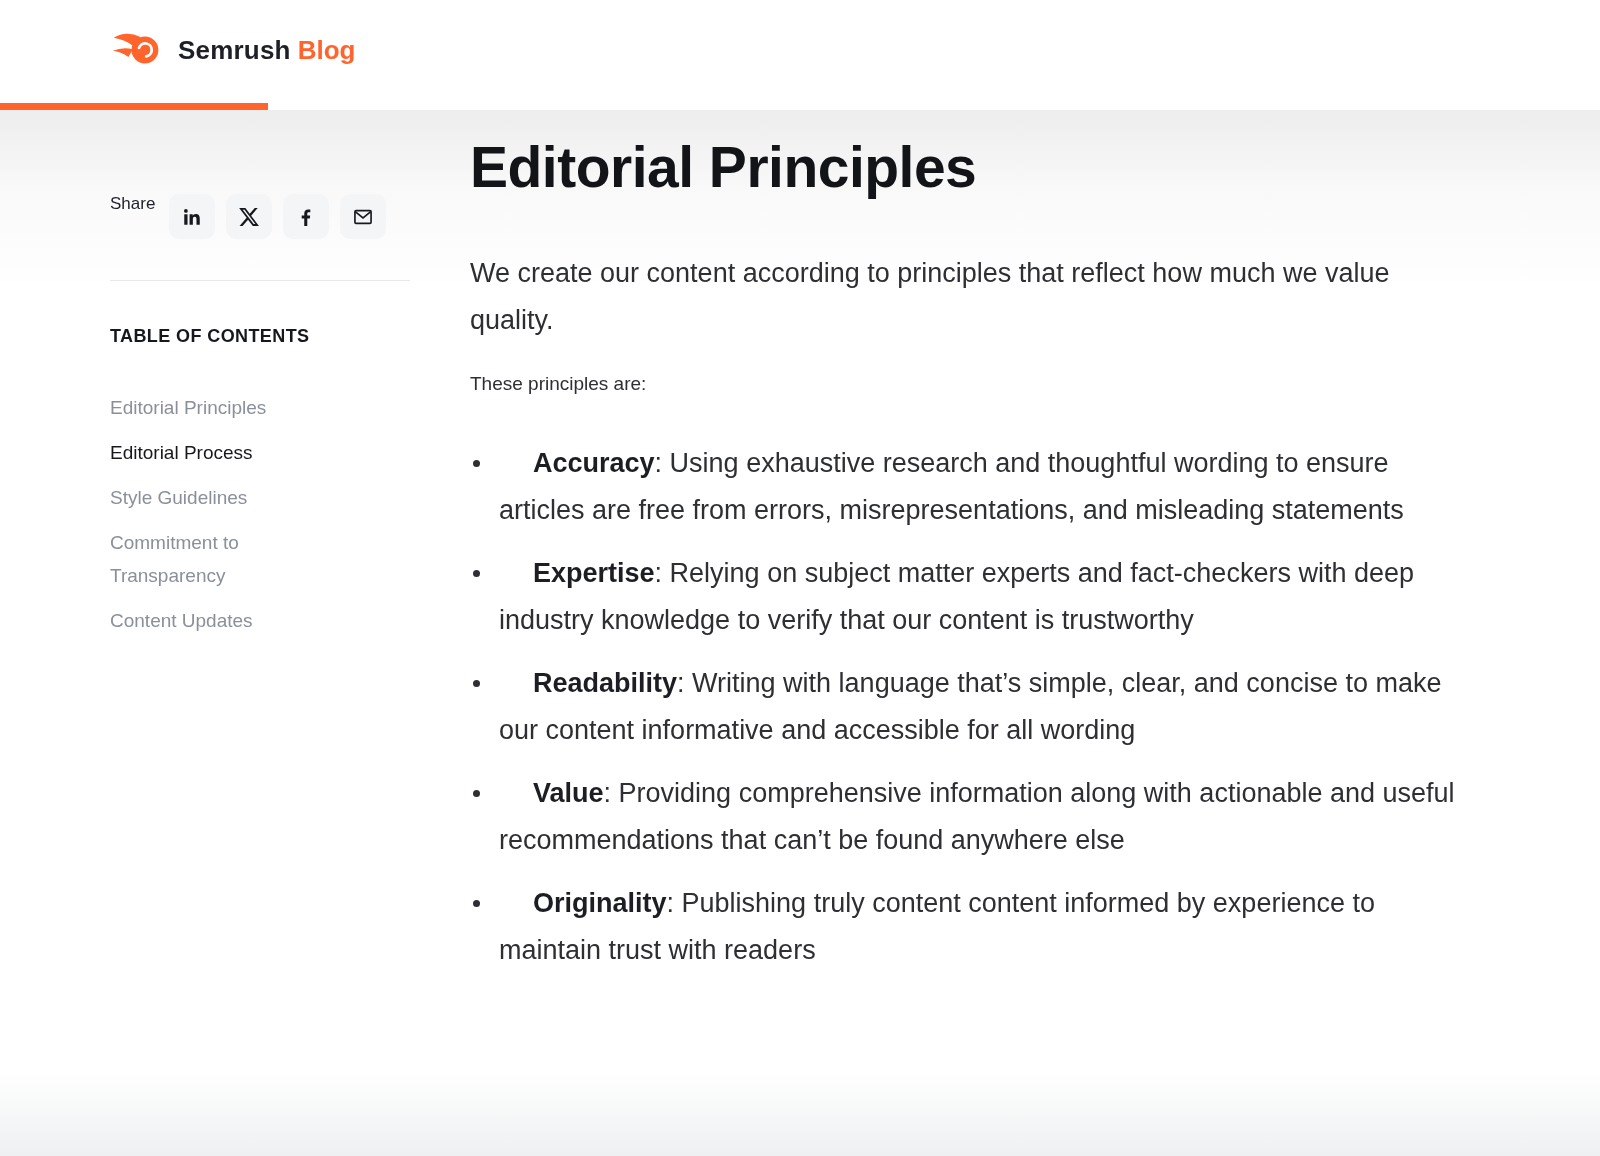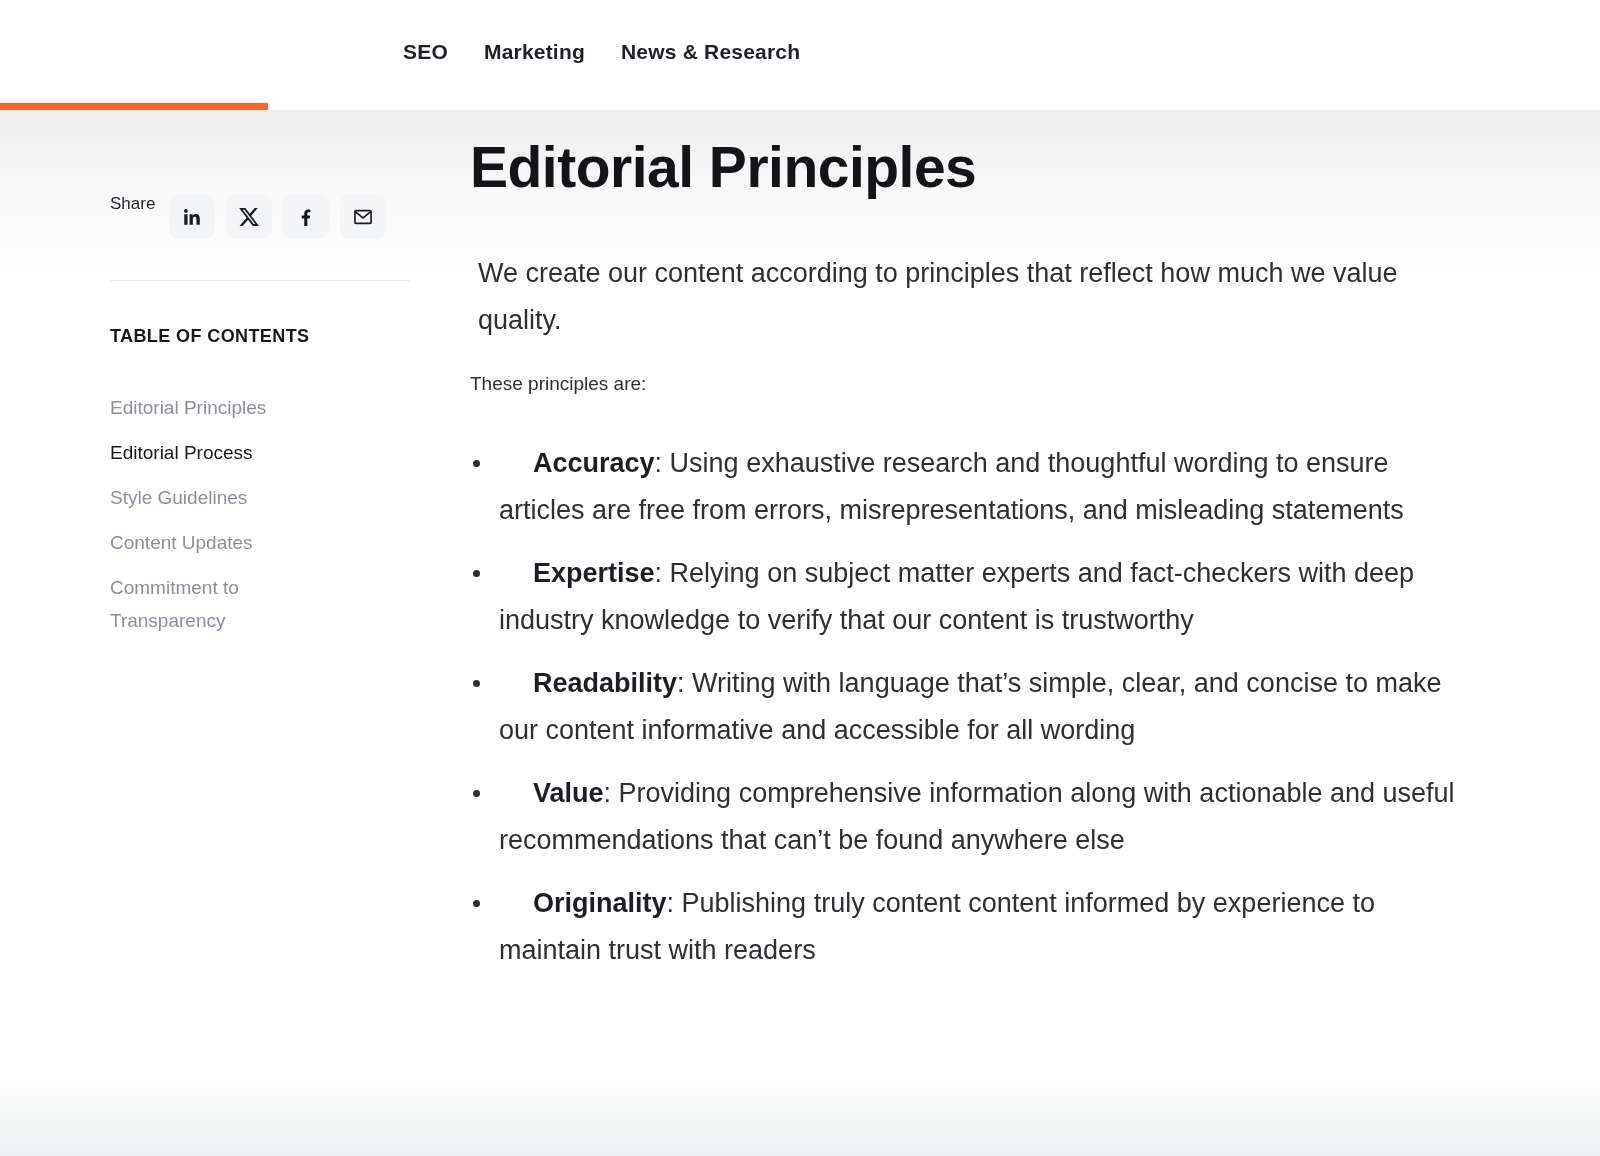--- a/index.html
+++ b/index.html
@@ -35,38 +35,45 @@
   .toc-title { font-size:18px; font-weight:bold; letter-spacing:0.4px; color:#16181d; }
   .toc-list { margin-top:38px; }
   .toc-item { display:block; font-size:19px; line-height:33px; padding:6px 0;
     color:#8b8f9c; text-decoration:none; cursor:pointer; }
   .toc-item.active { color:#16181d; }
 
   
   .article { position:absolute; left:470px; top:0; width:985px; color:#2e2f33; }
   .article h1 { margin-top:24px; font-size:57px; line-height:66px; font-weight:800;
     letter-spacing:-0.5px; color:#121418; }
-  .article .intro { margin-top:50px; font-size:27px; line-height:47px;margin-left:8px; }
+  .article .intro { margin-top:50px; font-size:27px; line-height:47px; }
   .article .lead-in { margin-top:16px; font-size:19px; line-height:47px; }
   .principles { margin-top:33px; list-style:none; }
   .principles li { position:relative; padding-left:29px; margin-bottom:16px;
     font-size:27px; line-height:47px; }
   .principles li::before { content:""; position:absolute; left:3px; top:20px;
     width:7px; height:7px; border-radius:50%; background:#2e2f33; }
   .principles b { font-weight:bold; color:#1c1e23;margin-left:34px; }
 </style>
 </head>
 <body>
 
 <header class="header">
-  <nav class="topnav">
-    <a>SEO</a>
-    <a>Marketing</a>
-    <a>News &amp; Research</a>
-  </nav>
+  <div class="logo">
+    <span style="display:flex;">
+      <svg viewBox="0 0 60 54">
+        <circle cx="38" cy="27" r="15.5" fill="#ff642d"></circle>
+        <path d="M2 13 Q16 4 33 12 L24 22 Q14 15 2 13 Z" fill="#ff642d"></path>
+        <path d="M1 28 Q12 23 24 26 L19 35 Q10 29 1 28 Z" fill="#ff642d"></path>
+        <path d="M31.2 24.5 A7.5 7.5 0 1 1 39.5 34.3" fill="none" stroke="#ffffff" stroke-width="3.2" stroke-linecap="round"></path>
+      </svg>
+    </span>
+    <span class="brand">Semrush</span>
+    <span class="brand-suffix">Blog</span>
+  </div>
   <div class="accent-bar"></div>
 </header>
 
 <div class="page">
 
   <aside class="sidebar">
     <div class="share-row">
       <span class="share-label">Share</span>
       <button class="share-btn">
         <span style="display:flex;">
@@ -98,22 +105,22 @@
         </span>
       </button>
     </div>
     <hr class="sidebar-divider">
     <nav class="toc">
       <div class="toc-title">TABLE OF CONTENTS</div>
       <div class="toc-list">
         <a class="toc-item">Editorial Principles</a>
         <a class="toc-item active">Editorial Process</a>
         <a class="toc-item">Style Guidelines</a>
+        <a class="toc-item">Commitment to Transparency</a>
         <a class="toc-item">Content Updates</a>
-        <a class="toc-item">Commitment to Transparency</a>
       </div>
     </nav>
   </aside>
 
   <main class="article">
     <h1>Editorial Principles</h1>
     <p class="intro">We create our content according to principles that reflect how much we value quality.</p>
     <p class="lead-in">These principles are:</p>
     <ul class="principles">
       <li><b>Accuracy</b><span>: </span><span>Using exhaustive research and thoughtful wording to ensure articles are free from errors, misrepresentations, and misleading statements</span></li>

